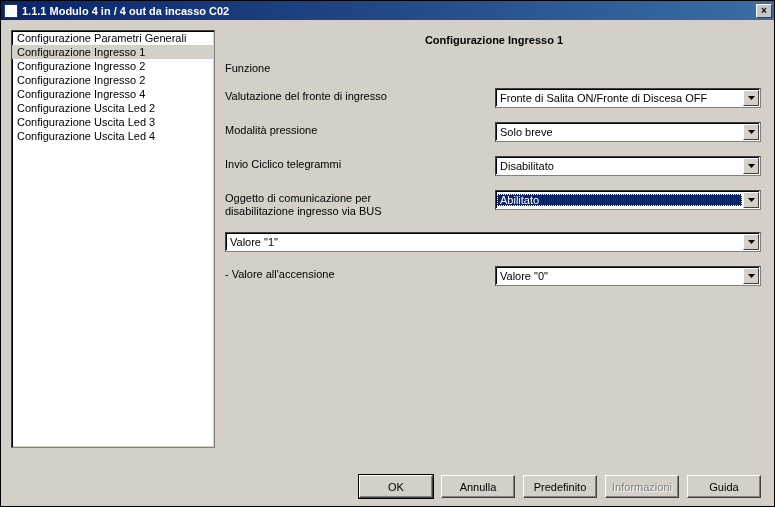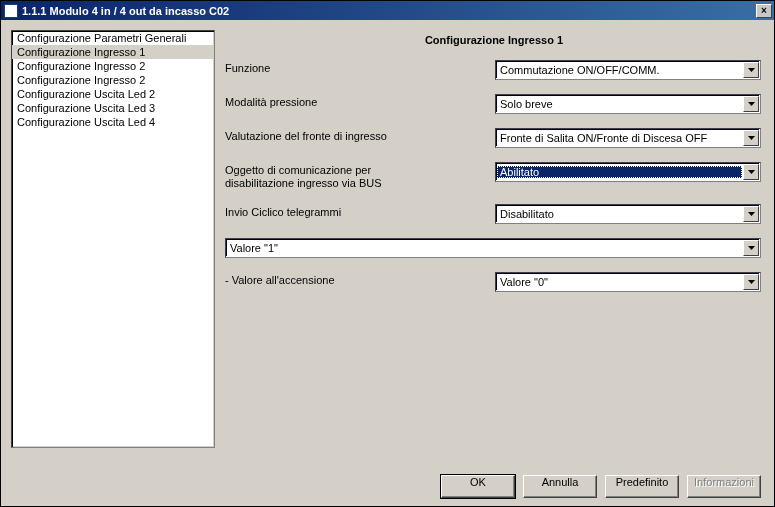--- a/index.html
+++ b/index.html
@@ -18,21 +18,21 @@
   .panel-title { text-align:center; font-weight:bold; padding:4px 0 14px 0; }
   .form-row { display:flex; align-items:flex-start; padding:0 4px 0 2px; margin-bottom:14px; }
   .form-label { width:270px; padding-top:2px; padding-right:6px; }
   .form-label.multi { line-height:13px; }
   .form-select { flex:1; height:20px; background:#fff; border:1px solid #808080; border-top-color:#404040; border-left-color:#404040; box-shadow:inset -1px -1px 0 #fff, inset 1px 1px 0 #000022; display:flex; align-items:center; position:relative; }
   .form-select .value { flex:1; padding:0 4px; white-space:nowrap; overflow:hidden; }
   .form-select .value.highlight { background:#0a246a; color:#fff; margin:1px 0 1px 1px; padding:0 3px; outline:1px dotted #fff; outline-offset:-1px; }
   .form-select .arrow { width:16px; align-self:stretch; margin:1px; background:#d4d0c8; border:1px solid #fff; border-right-color:#404040; border-bottom-color:#404040; display:flex; align-items:center; justify-content:center; }
   .form-select .arrow svg { width:7px; height:4px; }
   .button-row { display:flex; justify-content:flex-end; gap:8px; padding-top:10px; padding-right:4px; height:33px; }
-  .btn { width:74px; height:23px; background:#d4d0c8; border:1px solid #404040; border-top-color:#fff; border-left-color:#fff; box-shadow:inset -1px -1px 0 #808080, 0 0 0 0 #000; display:flex; align-items:flex-start; justify-content:center; cursor:default; }
+  .btn { width:74px; height:23px; background:#d4d0c8; border:1px solid #404040; border-top-color:#fff; border-left-color:#fff; box-shadow:inset -1px -1px 0 #808080, 0 0 0 0 #000; display:flex; align-items:center; justify-content:center; cursor:default; }
   .btn.default { outline:1px solid #000; outline-offset:0; }
   .btn.disabled { color:#808080; text-shadow:1px 1px 0 #fff; }
 </style>
 </head>
 <body>
 
 <div class="window">
   <div class="titlebar">
     <div class="app-icon"></div>
     <div class="title-text">1.1.1 Modulo 4 in / 4 out da incasso C02</div>
@@ -41,76 +41,69 @@
       </div>
   </div>
   <div class="client">
     <div class="main-row">
 
       <div class="listbox" id="listbox">
           <div class="item">Configurazione Parametri Generali</div>
           <div class="item selected">Configurazione Ingresso 1</div>
           <div class="item">Configurazione Ingresso 2</div>
           <div class="item">Configurazione Ingresso 2</div>
+          <div class="item">Configurazione Ingresso 4</div>
           <div class="item">Configurazione Uscita Led 2</div>
           <div class="item">Configurazione Uscita Led 3</div>
           <div class="item">Configurazione Uscita Led 4</div>
         </div>
 
       <div class="panel">
         <div class="panel-title">Configurazione Ingresso 1</div>
         <div id="form-rows">
             <div class="form-row">
               <div class="form-label">Funzione</div>
+            </div>
+            <div class="form-row">
+              <div class="form-label">Valutazione del fronte di ingresso</div>
               <div class="form-select">
-                <div class="value">Commutazione ON/OFF/COMM.</div>
+                <div class="value">Fronte di Salita ON/Fronte di Discesa OFF</div>
                 <div class="arrow">
                   <svg viewBox="0 0 7 4">
                     <polygon points="0,0 7,0 3.5,4" fill="#000"></polygon>
                   </svg>
                 </div>
               </div>
             </div>
             <div class="form-row">
               <div class="form-label">Modalità pressione</div>
               <div class="form-select">
                 <div class="value">Solo breve</div>
                 <div class="arrow">
                   <svg viewBox="0 0 7 4">
                     <polygon points="0,0 7,0 3.5,4" fill="#000"></polygon>
                   </svg>
                 </div>
               </div>
             </div>
             <div class="form-row">
-              <div class="form-label">Valutazione del fronte di ingresso</div>
+              <div class="form-label">Invio Ciclico telegrammi</div>
               <div class="form-select">
-                <div class="value">Fronte di Salita ON/Fronte di Discesa OFF</div>
+                <div class="value">Disabilitato</div>
                 <div class="arrow">
                   <svg viewBox="0 0 7 4">
                     <polygon points="0,0 7,0 3.5,4" fill="#000"></polygon>
                   </svg>
                 </div>
               </div>
             </div>
             <div class="form-row">
               <div class="form-label multi">Oggetto di comunicazione per<br>disabilitazione ingresso via BUS</div>
               <div class="form-select">
                 <div class="value highlight">Abilitato</div>
-                <div class="arrow">
-                  <svg viewBox="0 0 7 4">
-                    <polygon points="0,0 7,0 3.5,4" fill="#000"></polygon>
-                  </svg>
-                </div>
-              </div>
-            </div>
-            <div class="form-row">
-              <div class="form-label">Invio Ciclico telegrammi</div>
-              <div class="form-select">
-                <div class="value">Disabilitato</div>
                 <div class="arrow">
                   <svg viewBox="0 0 7 4">
                     <polygon points="0,0 7,0 3.5,4" fill="#000"></polygon>
                   </svg>
                 </div>
               </div>
             </div>
             <div class="form-row">
               <div class="form-select">
                 <div class="value">Valore "1"</div>
@@ -142,15 +135,18 @@
         </div>
       <div class="btn">
           <span>Annulla</span>
         </div>
       <div class="btn">
           <span>Predefinito</span>
         </div>
       <div class="btn disabled">
           <span>Informazioni</span>
         </div>
+      <div class="btn">
+          <span>Guida</span>
+        </div>
     </div>
   </div>
 </div>
 
 </body></html>

